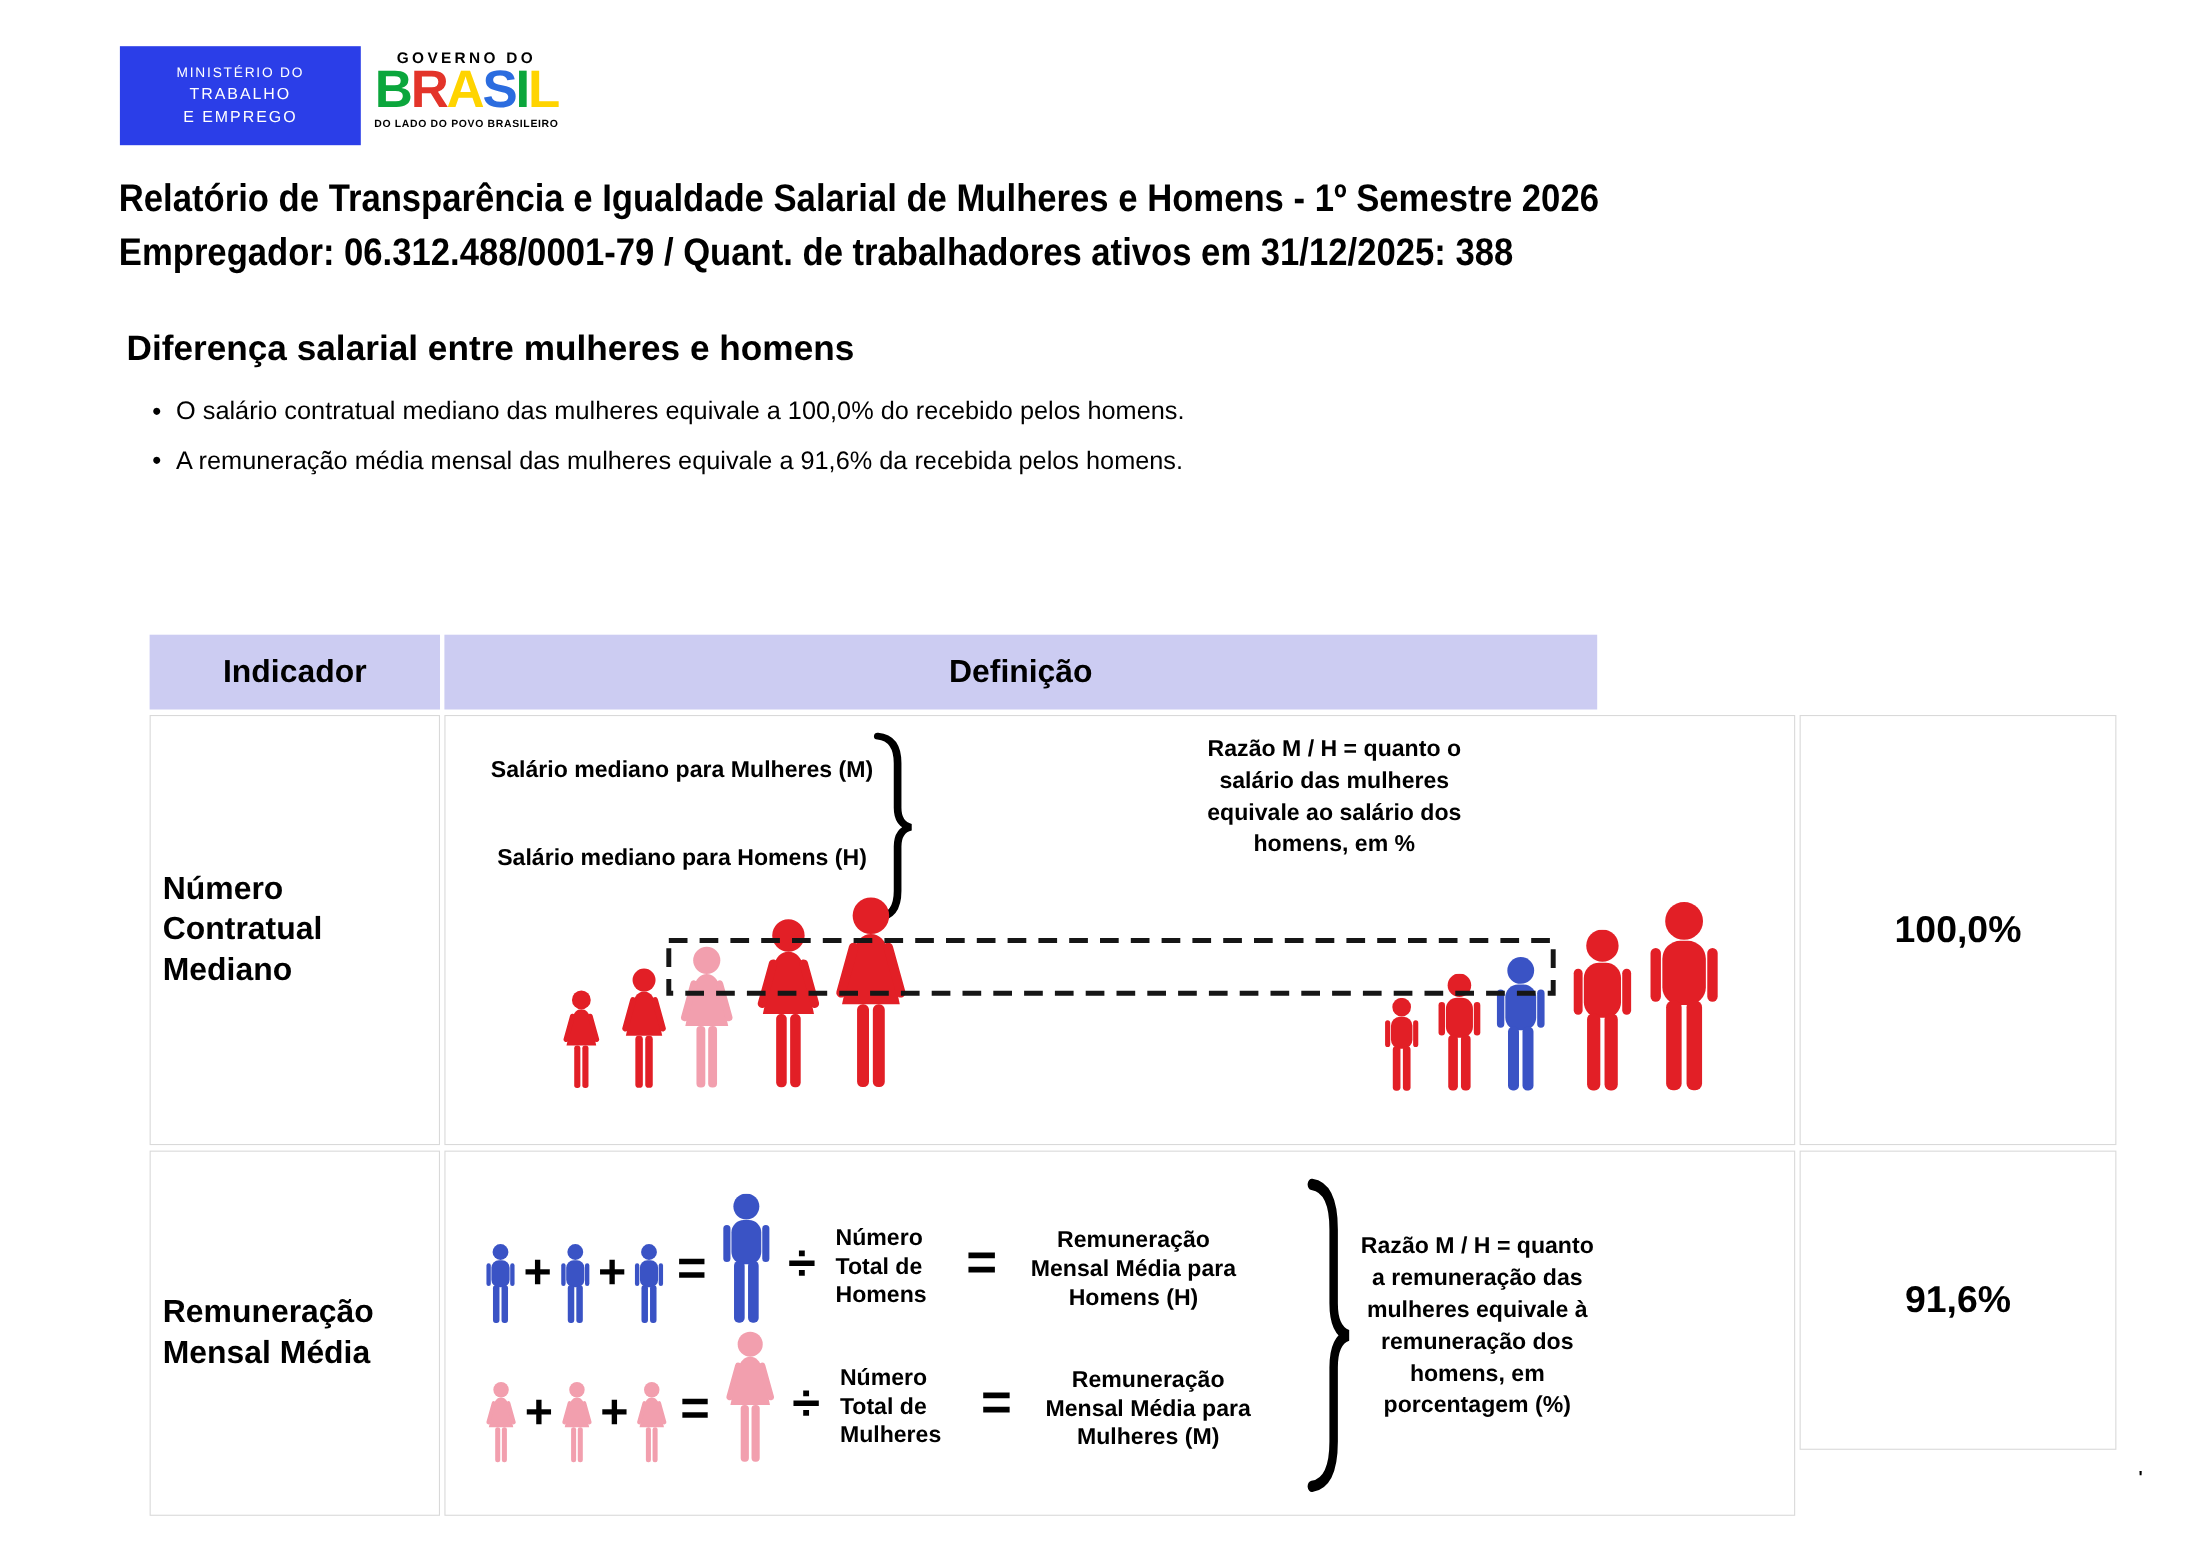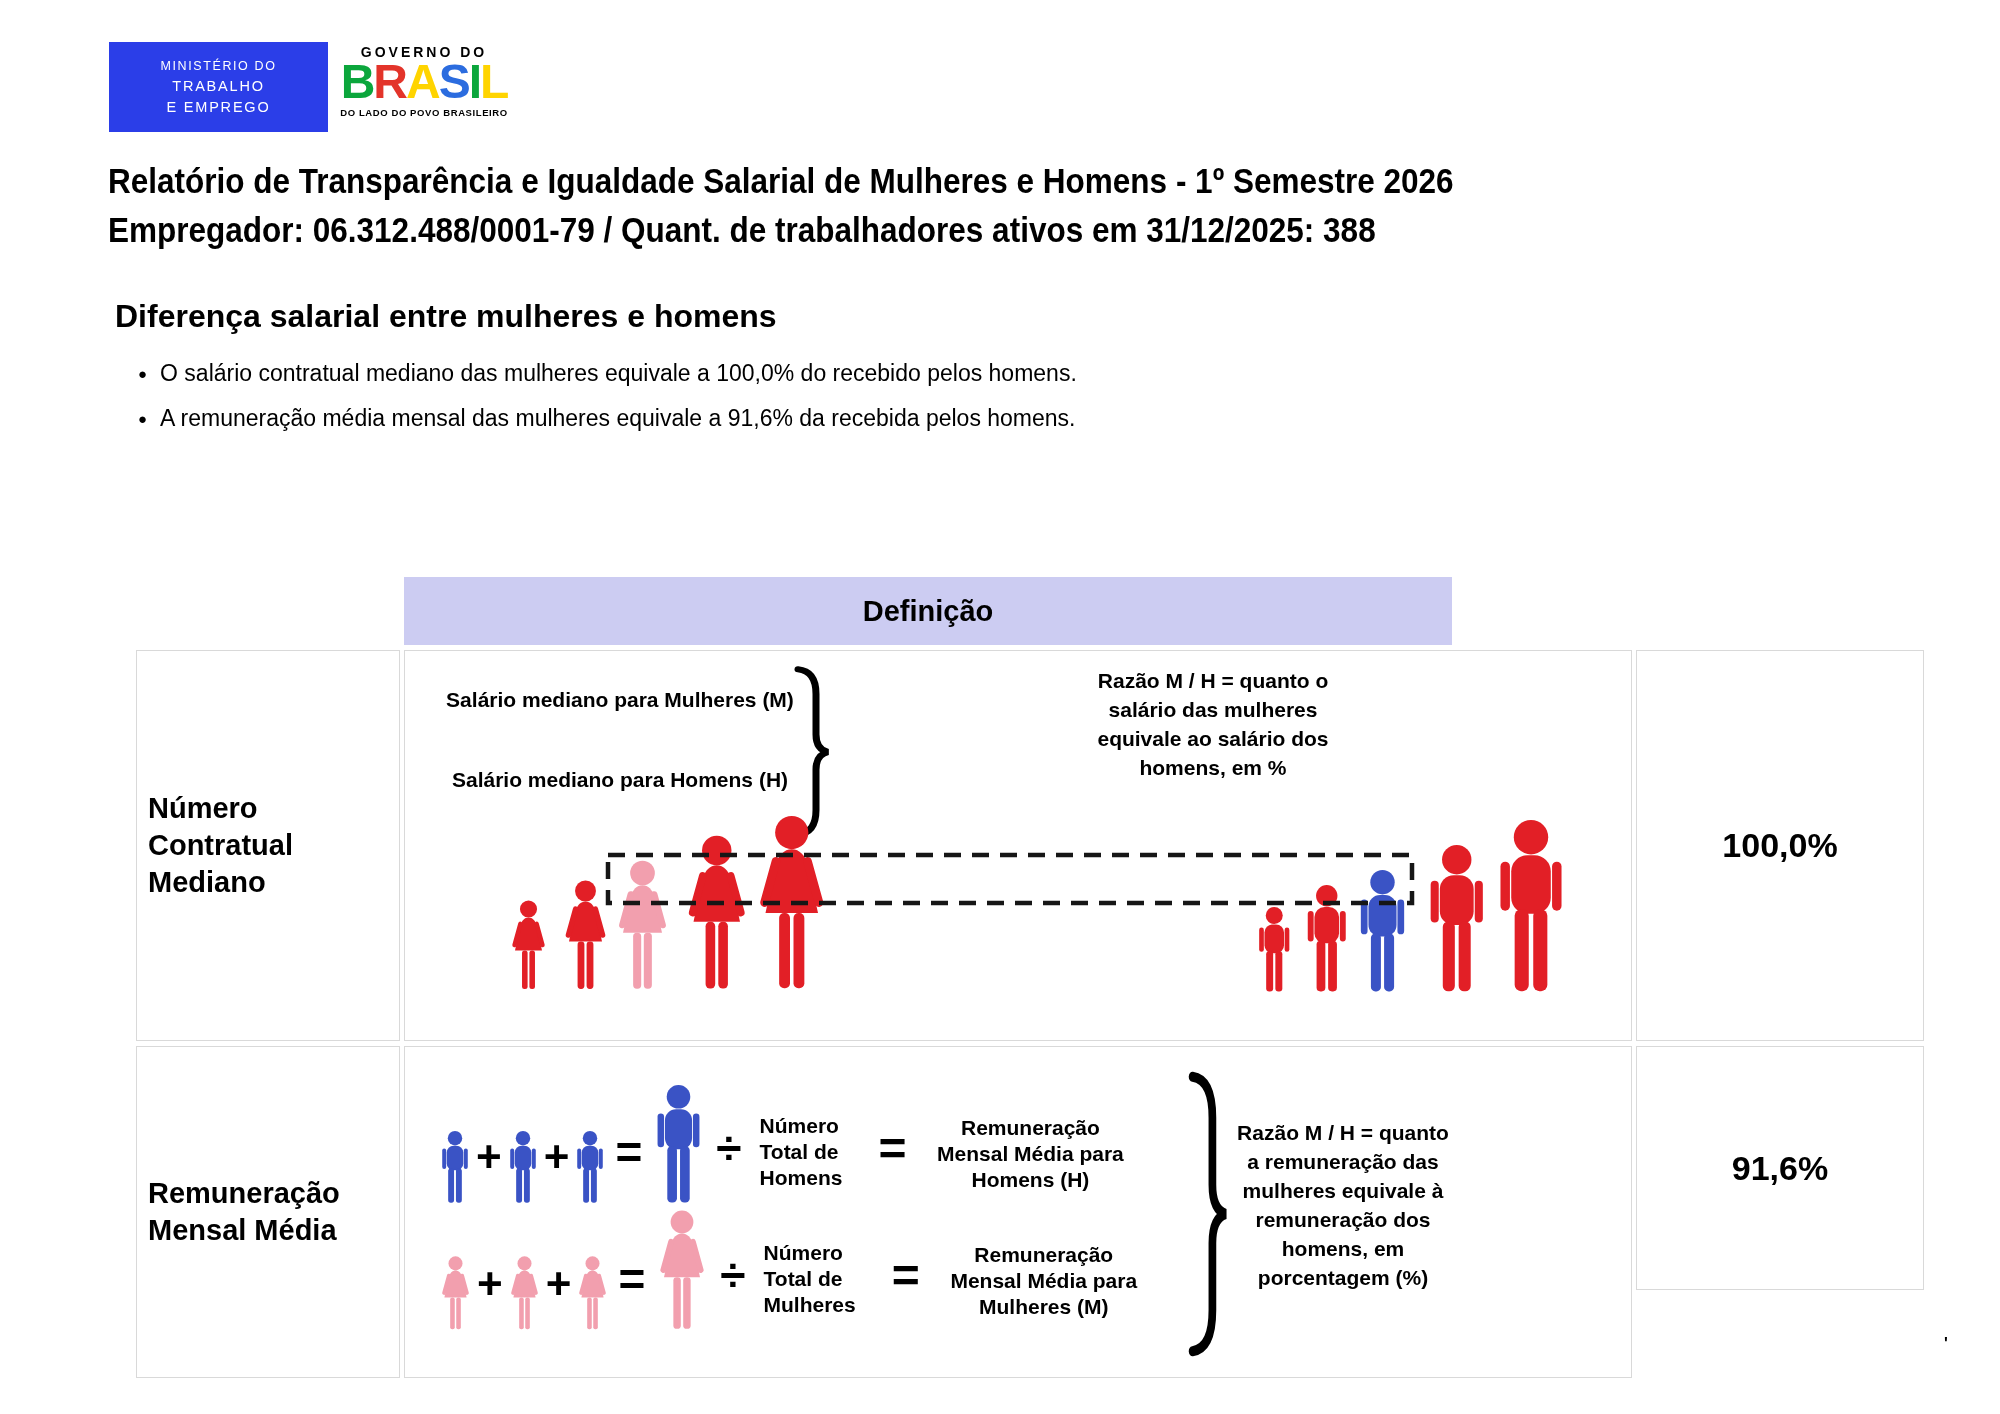--- a/index.html
+++ b/index.html
@@ -106,32 +106,33 @@
   <div class="abs heading">Diferença salarial entre mulheres e homens</div>
   <div class="abs bullet bullet1">
     <span class="dot">●</span>
     <span>O salário contratual mediano das mulheres equivale a 100,0% do recebido pelos homens.</span>
   </div>
   <div class="abs bullet bullet2">
     <span class="dot">●</span>
     <span>A remuneração média mensal das mulheres equivale a 91,6% da recebida pelos homens.</span>
   </div>
 
+  <div class="abs cell th" style="left:136px;top:577px;width:264px;height:68px;">Indicador</div>
   <div class="abs cell th" style="left:404px;top:577px;width:1048px;height:68px;">Definição</div>
 
   <div class="abs cell td indicator-cell" style="left:136px;top:650px;width:264px;height:391px;">Número
 Contratual
 Mediano</div>
   <div class="abs cell td" style="left:404px;top:650px;width:1228px;height:391px;"></div>
   <div class="abs cell td ratio-cell" style="left:1636px;top:650px;width:288px;height:391px;">100,0%</div>
 
   <div class="abs cell td indicator-cell" style="left:136px;top:1046px;width:264px;height:332px;">Remuneração
 Mensal Média</div>
   <div class="abs cell td" style="left:404px;top:1046px;width:1228px;height:332px;"></div>
-  <div class="abs cell td ratio-cell" style="left:1636px;top:1046px;width:288px;height:244px;">91,6%</div>
+  <div class="abs cell td ratio-cell" style="left:1636px;top:1046px;width:288px;height:272px;">91,6%</div>
 
   <div class="abs diag-label" style="left:440px;top:688px;width:360px;">Salário mediano para Mulheres (M)</div>
   <div class="abs diag-label" style="left:440px;top:768px;width:360px;">Salário mediano para Homens (H)</div>
   <svg class="abs" style="left:792px;top:664px;width:40px;height:176px;color:#000;">
       <use href="#sym-brace"></use>
     </svg>
   <div class="abs explainer" style="left:1213px;top:666px;">Razão M / H = quanto o
 salário das mulheres
 equivale ao salário dos
 homens, em %</div>

